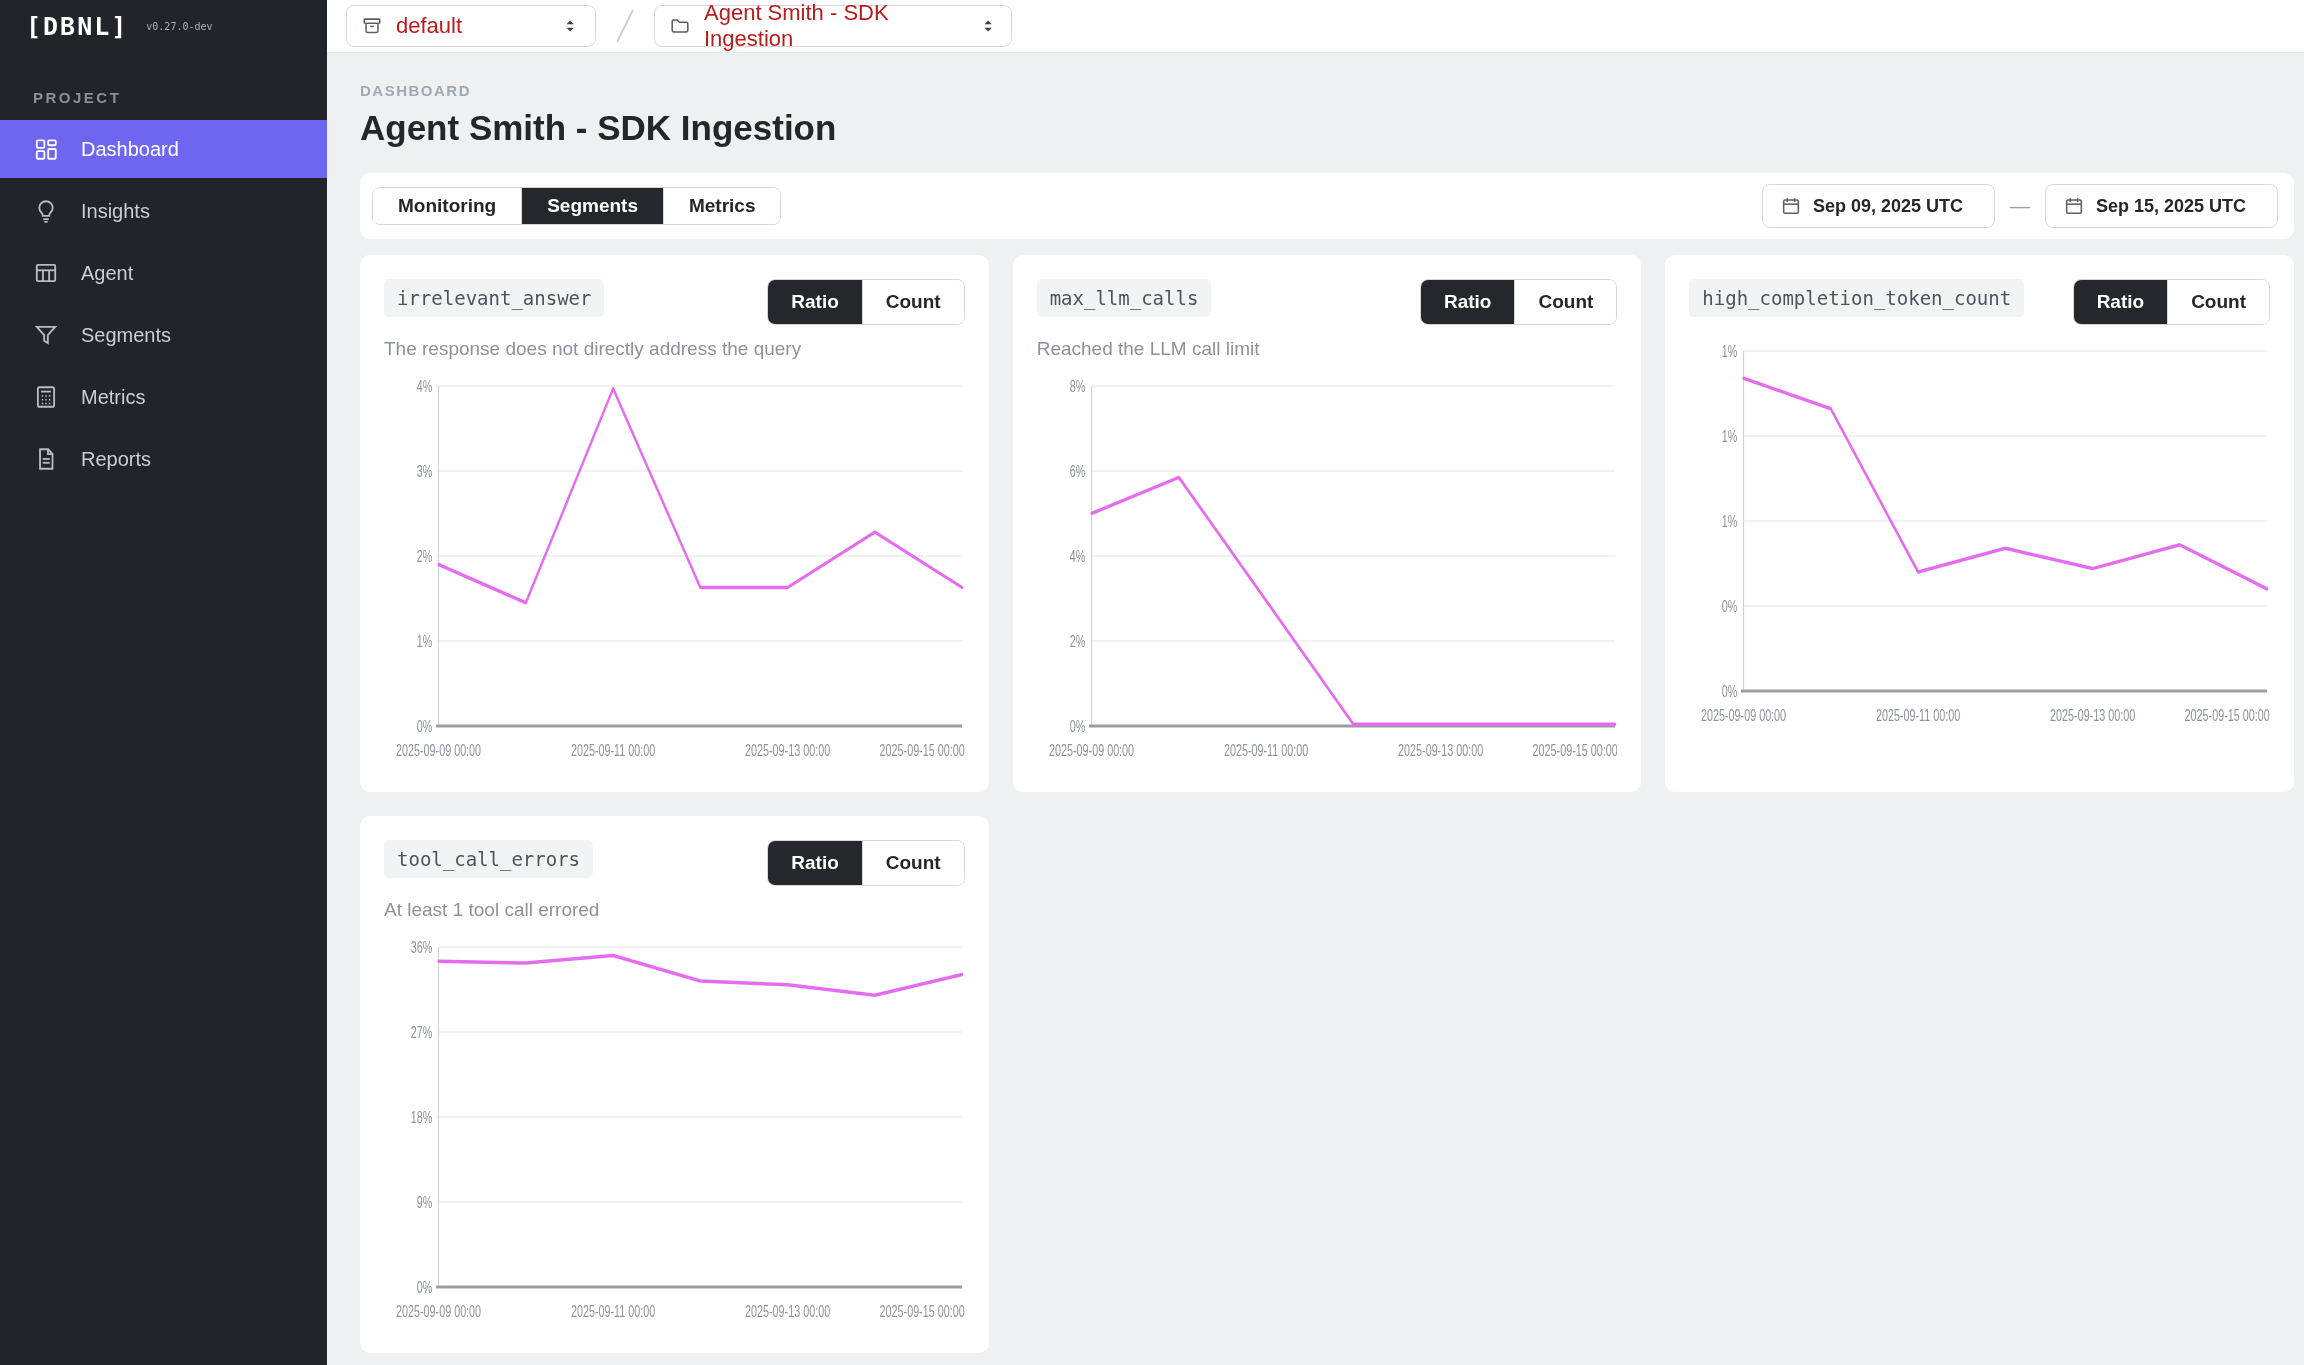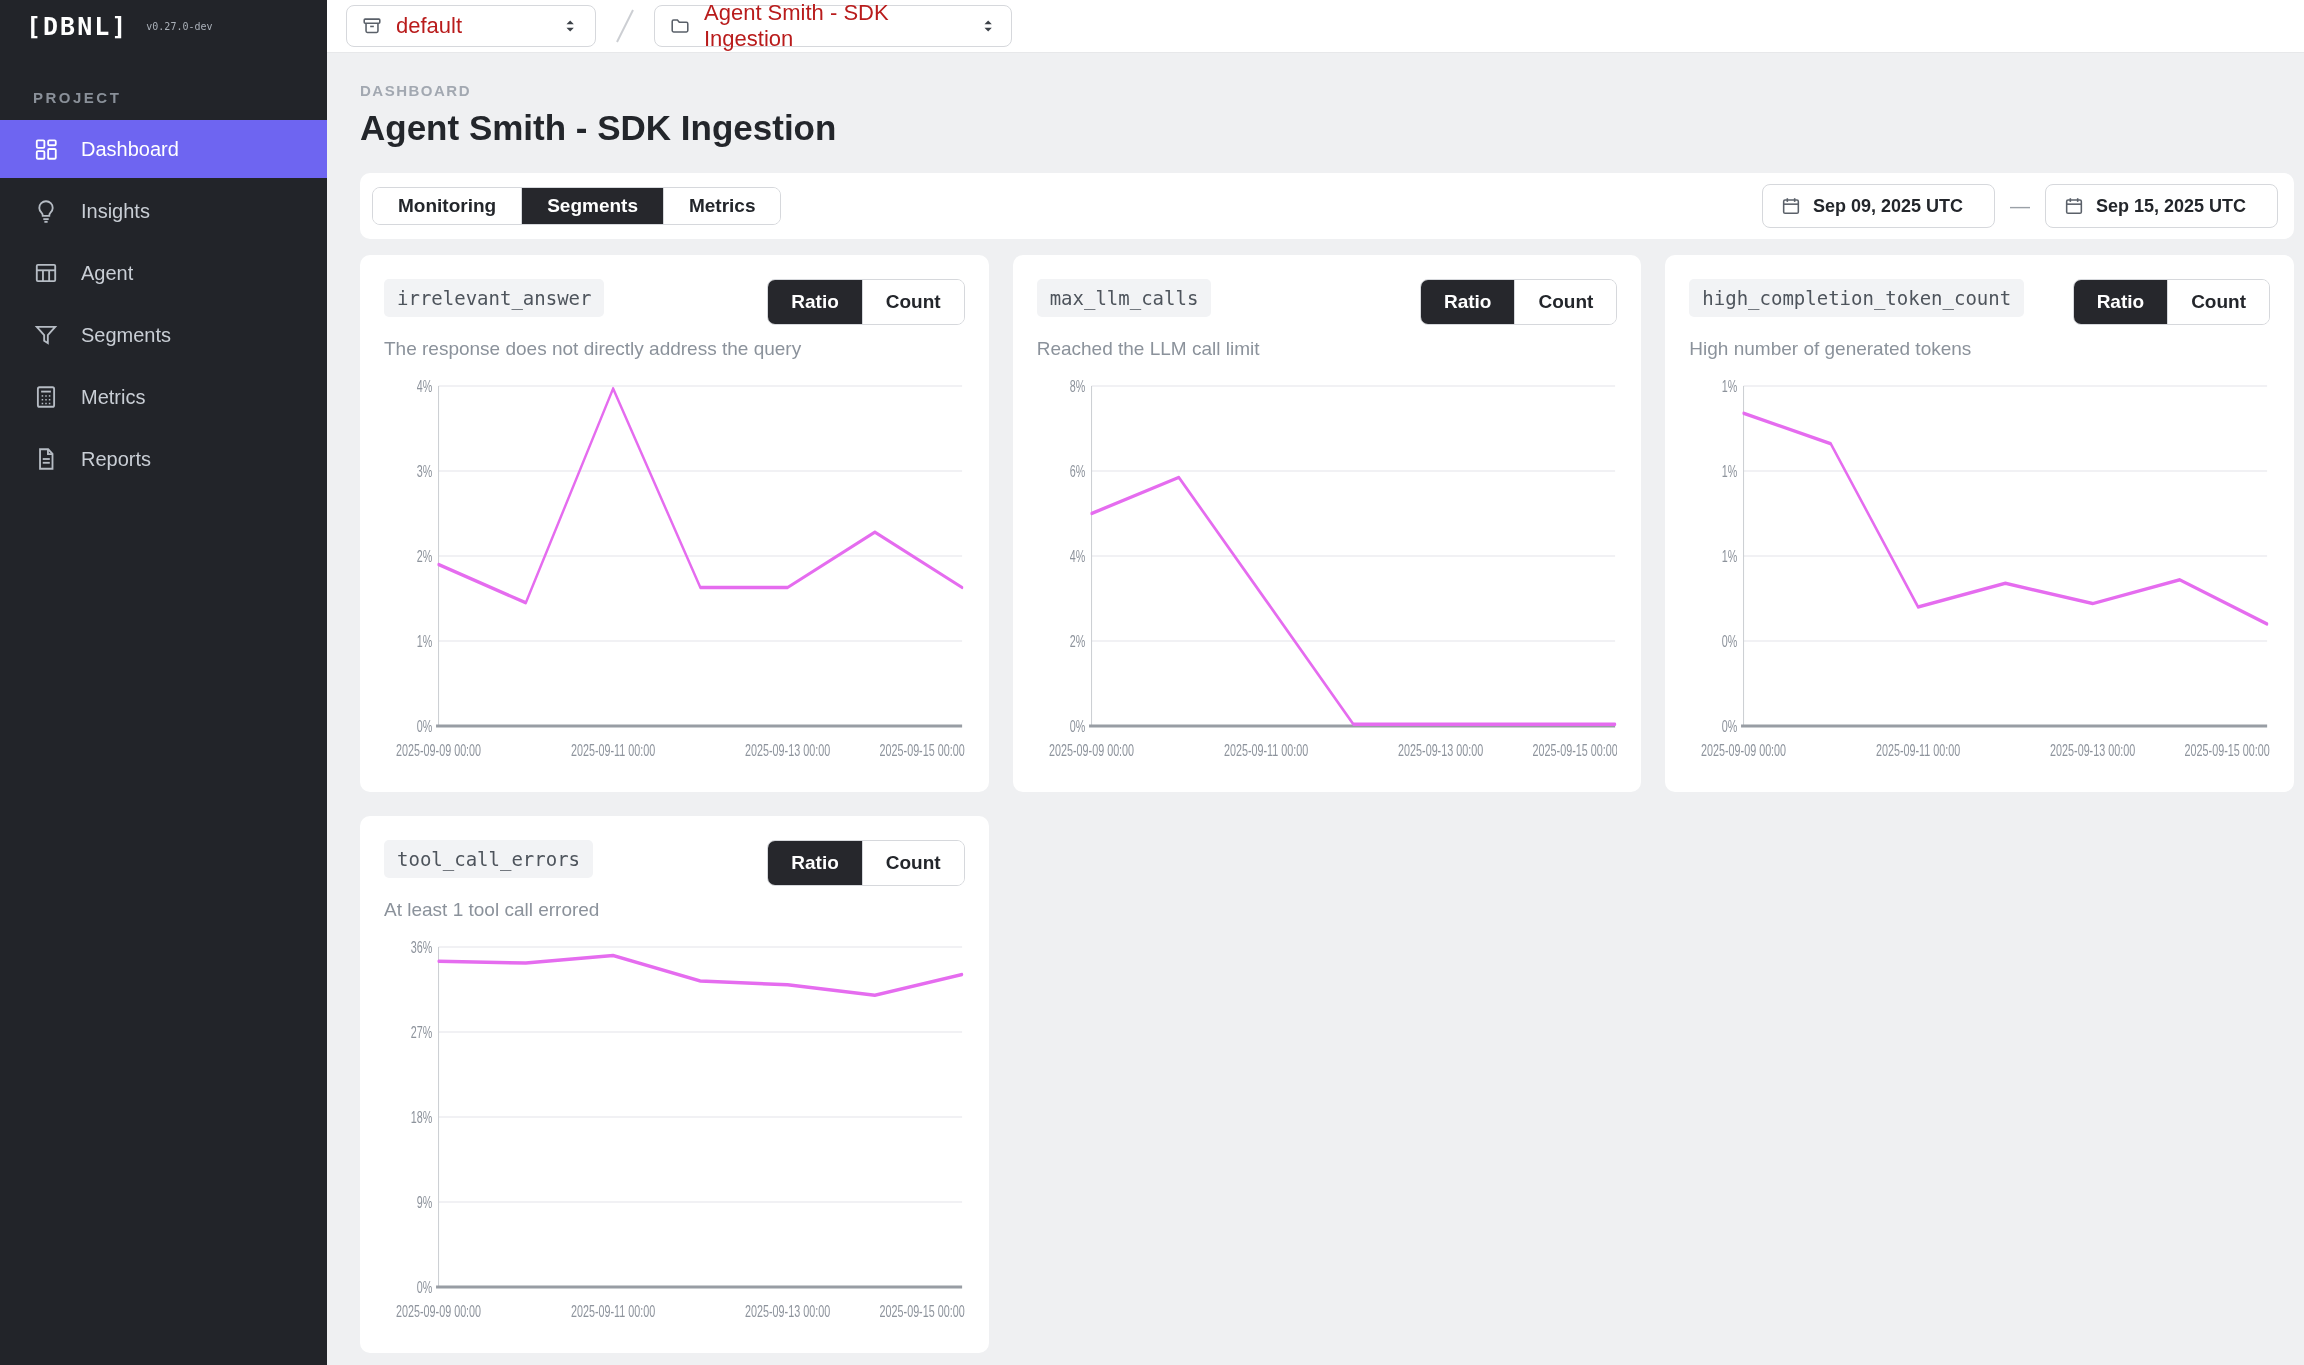--- a/index.html
+++ b/index.html
@@ -301,21 +301,20 @@
         </section>
 
         <section class="card">
           <div class="card-head">
             <span class="chip">high_completion_token_count</span>
             <div class="toggle">
               <button class="toggle-btn active">Ratio</button>
               <button class="toggle-btn">Count</button>
             </div>
           </div>
-          <div class="subtitle">High number of generated tokens</div>
           <div class="plot">
               <svg viewBox="0 0 915 392" width="100%" height="100%" preserveAspectRatio="none">
                 <text x="76" y="358" text-anchor="end" class="tick">0%</text>
                 <line x1="86" y1="267" x2="911" y2="267" stroke="#ededf0" stroke-width="1.5"></line>
                 <text x="76" y="273" text-anchor="end" class="tick">0%</text>
                 <line x1="86" y1="182" x2="911" y2="182" stroke="#ededf0" stroke-width="1.5"></line>
                 <text x="76" y="188" text-anchor="end" class="tick">1%</text>
                 <line x1="86" y1="97" x2="911" y2="97" stroke="#ededf0" stroke-width="1.5"></line>
                 <text x="76" y="103" text-anchor="end" class="tick">1%</text>
                 <line x1="86" y1="12" x2="911" y2="12" stroke="#ededf0" stroke-width="1.5"></line>

